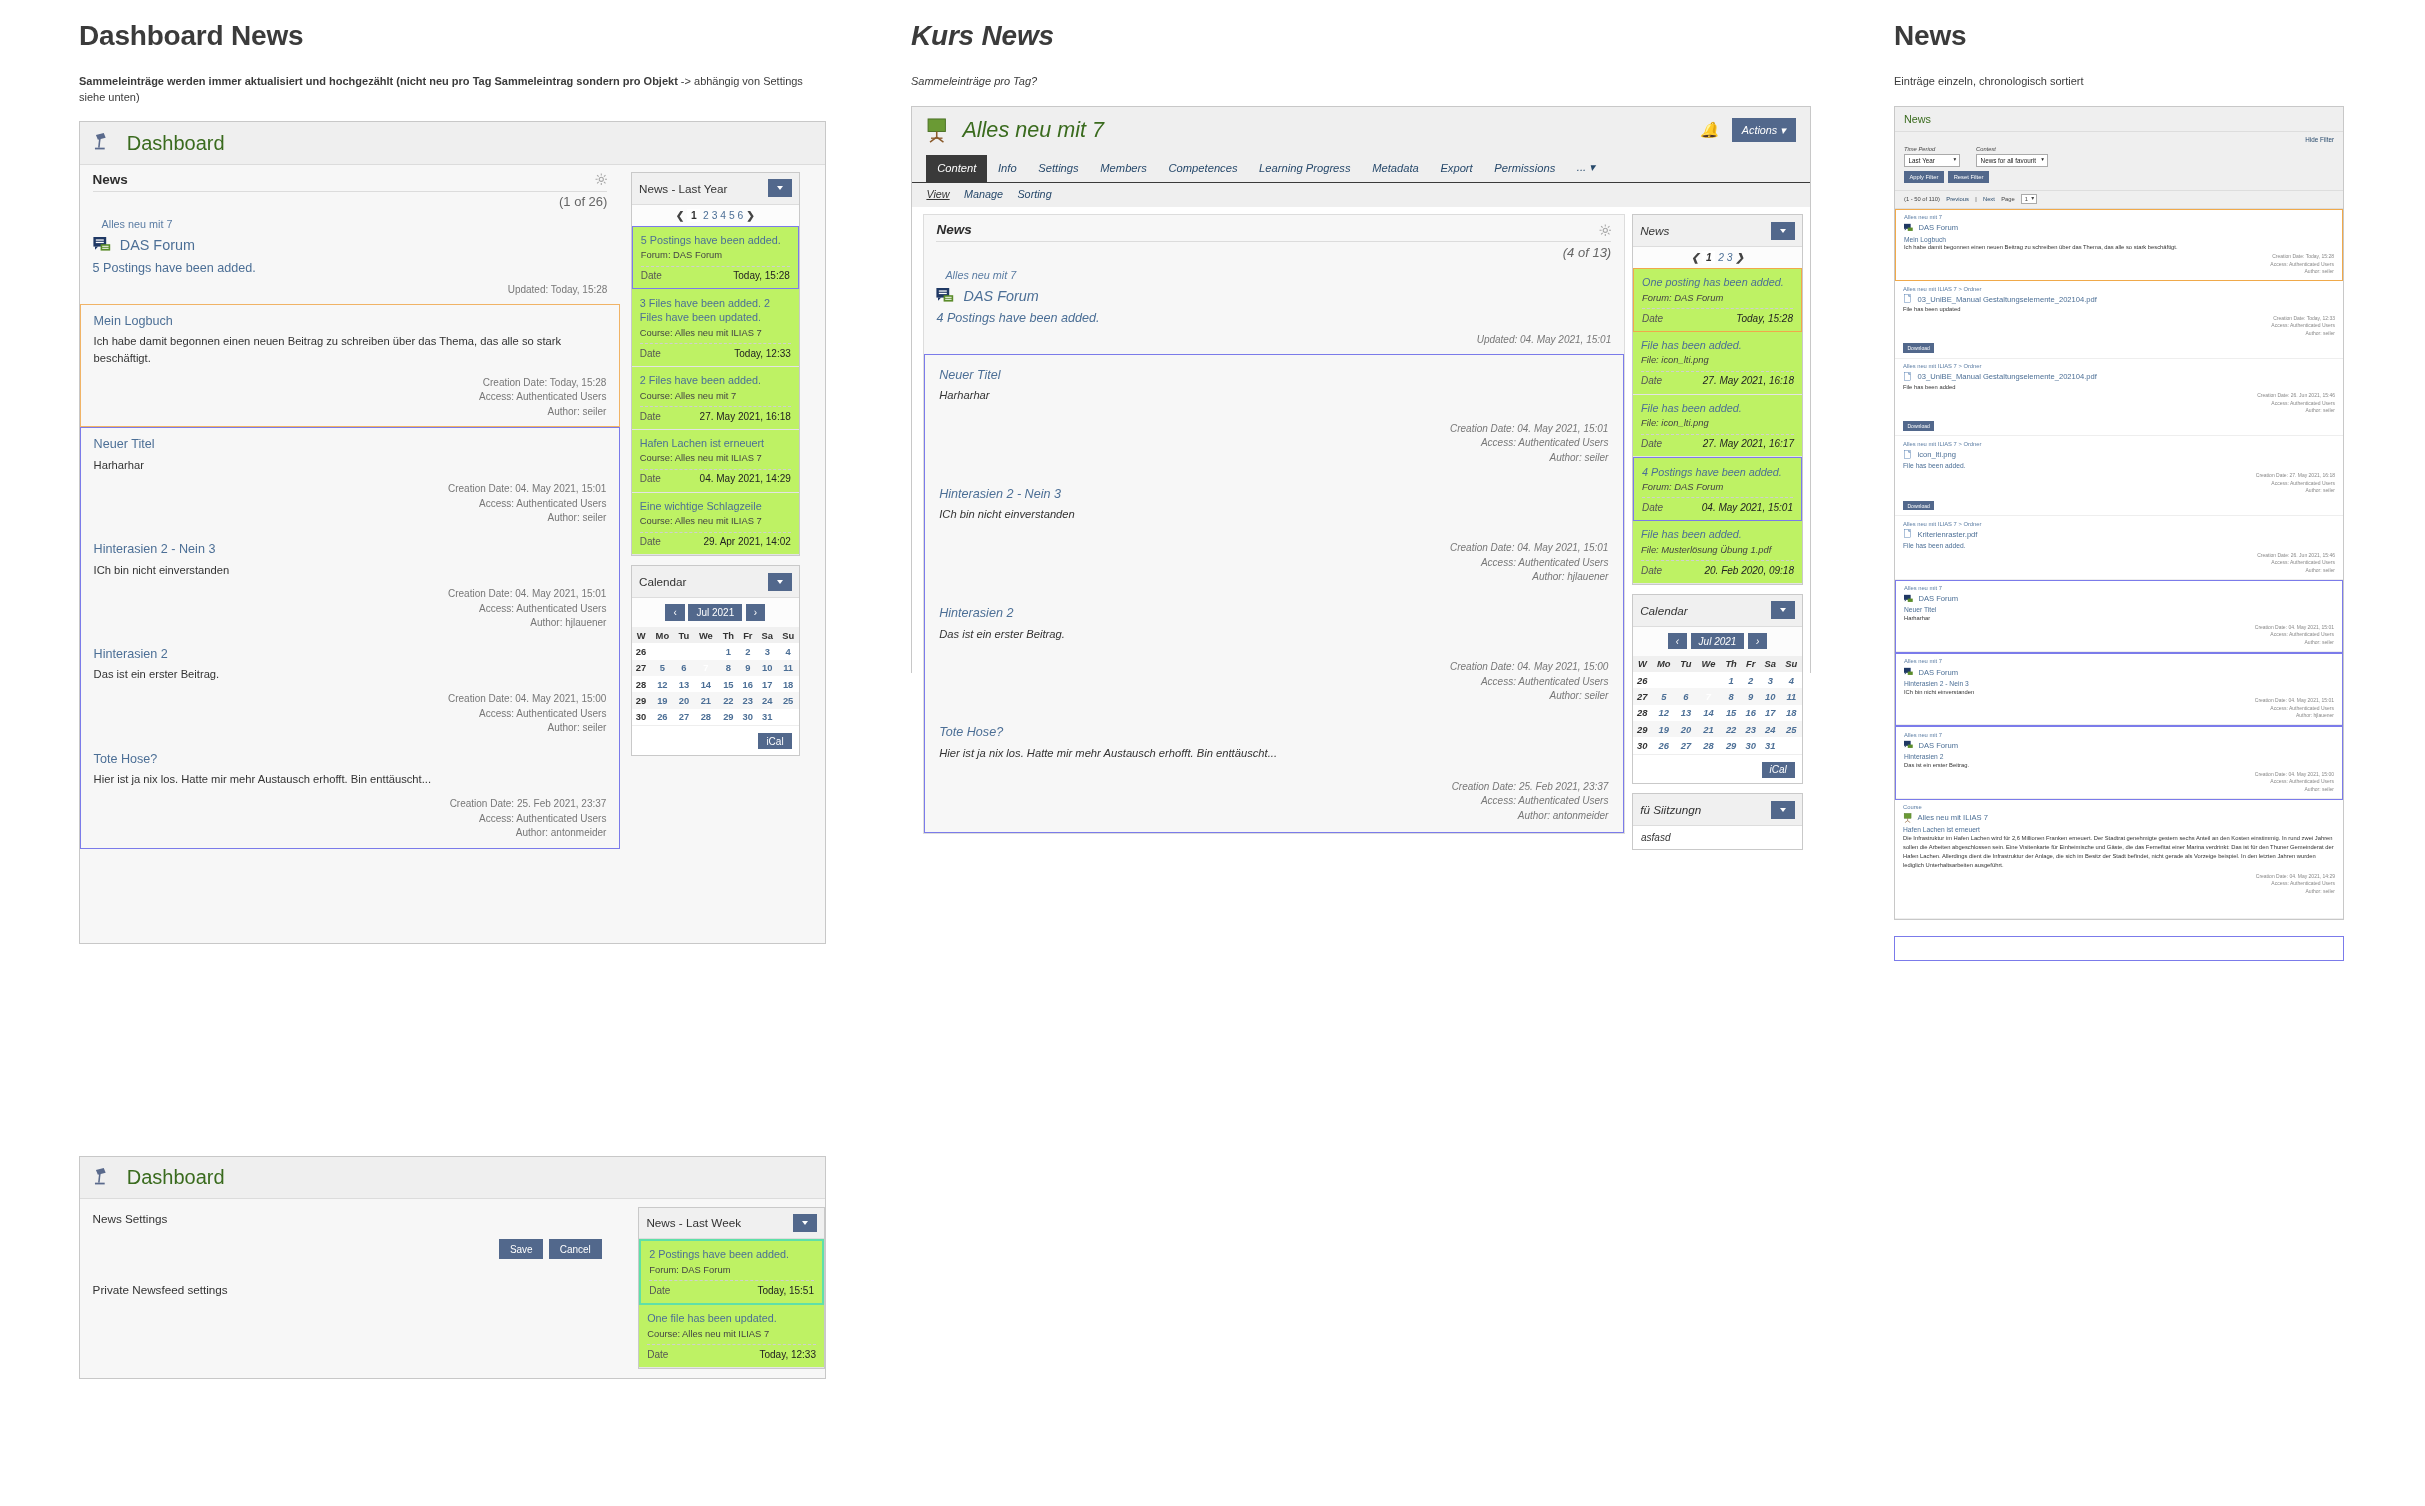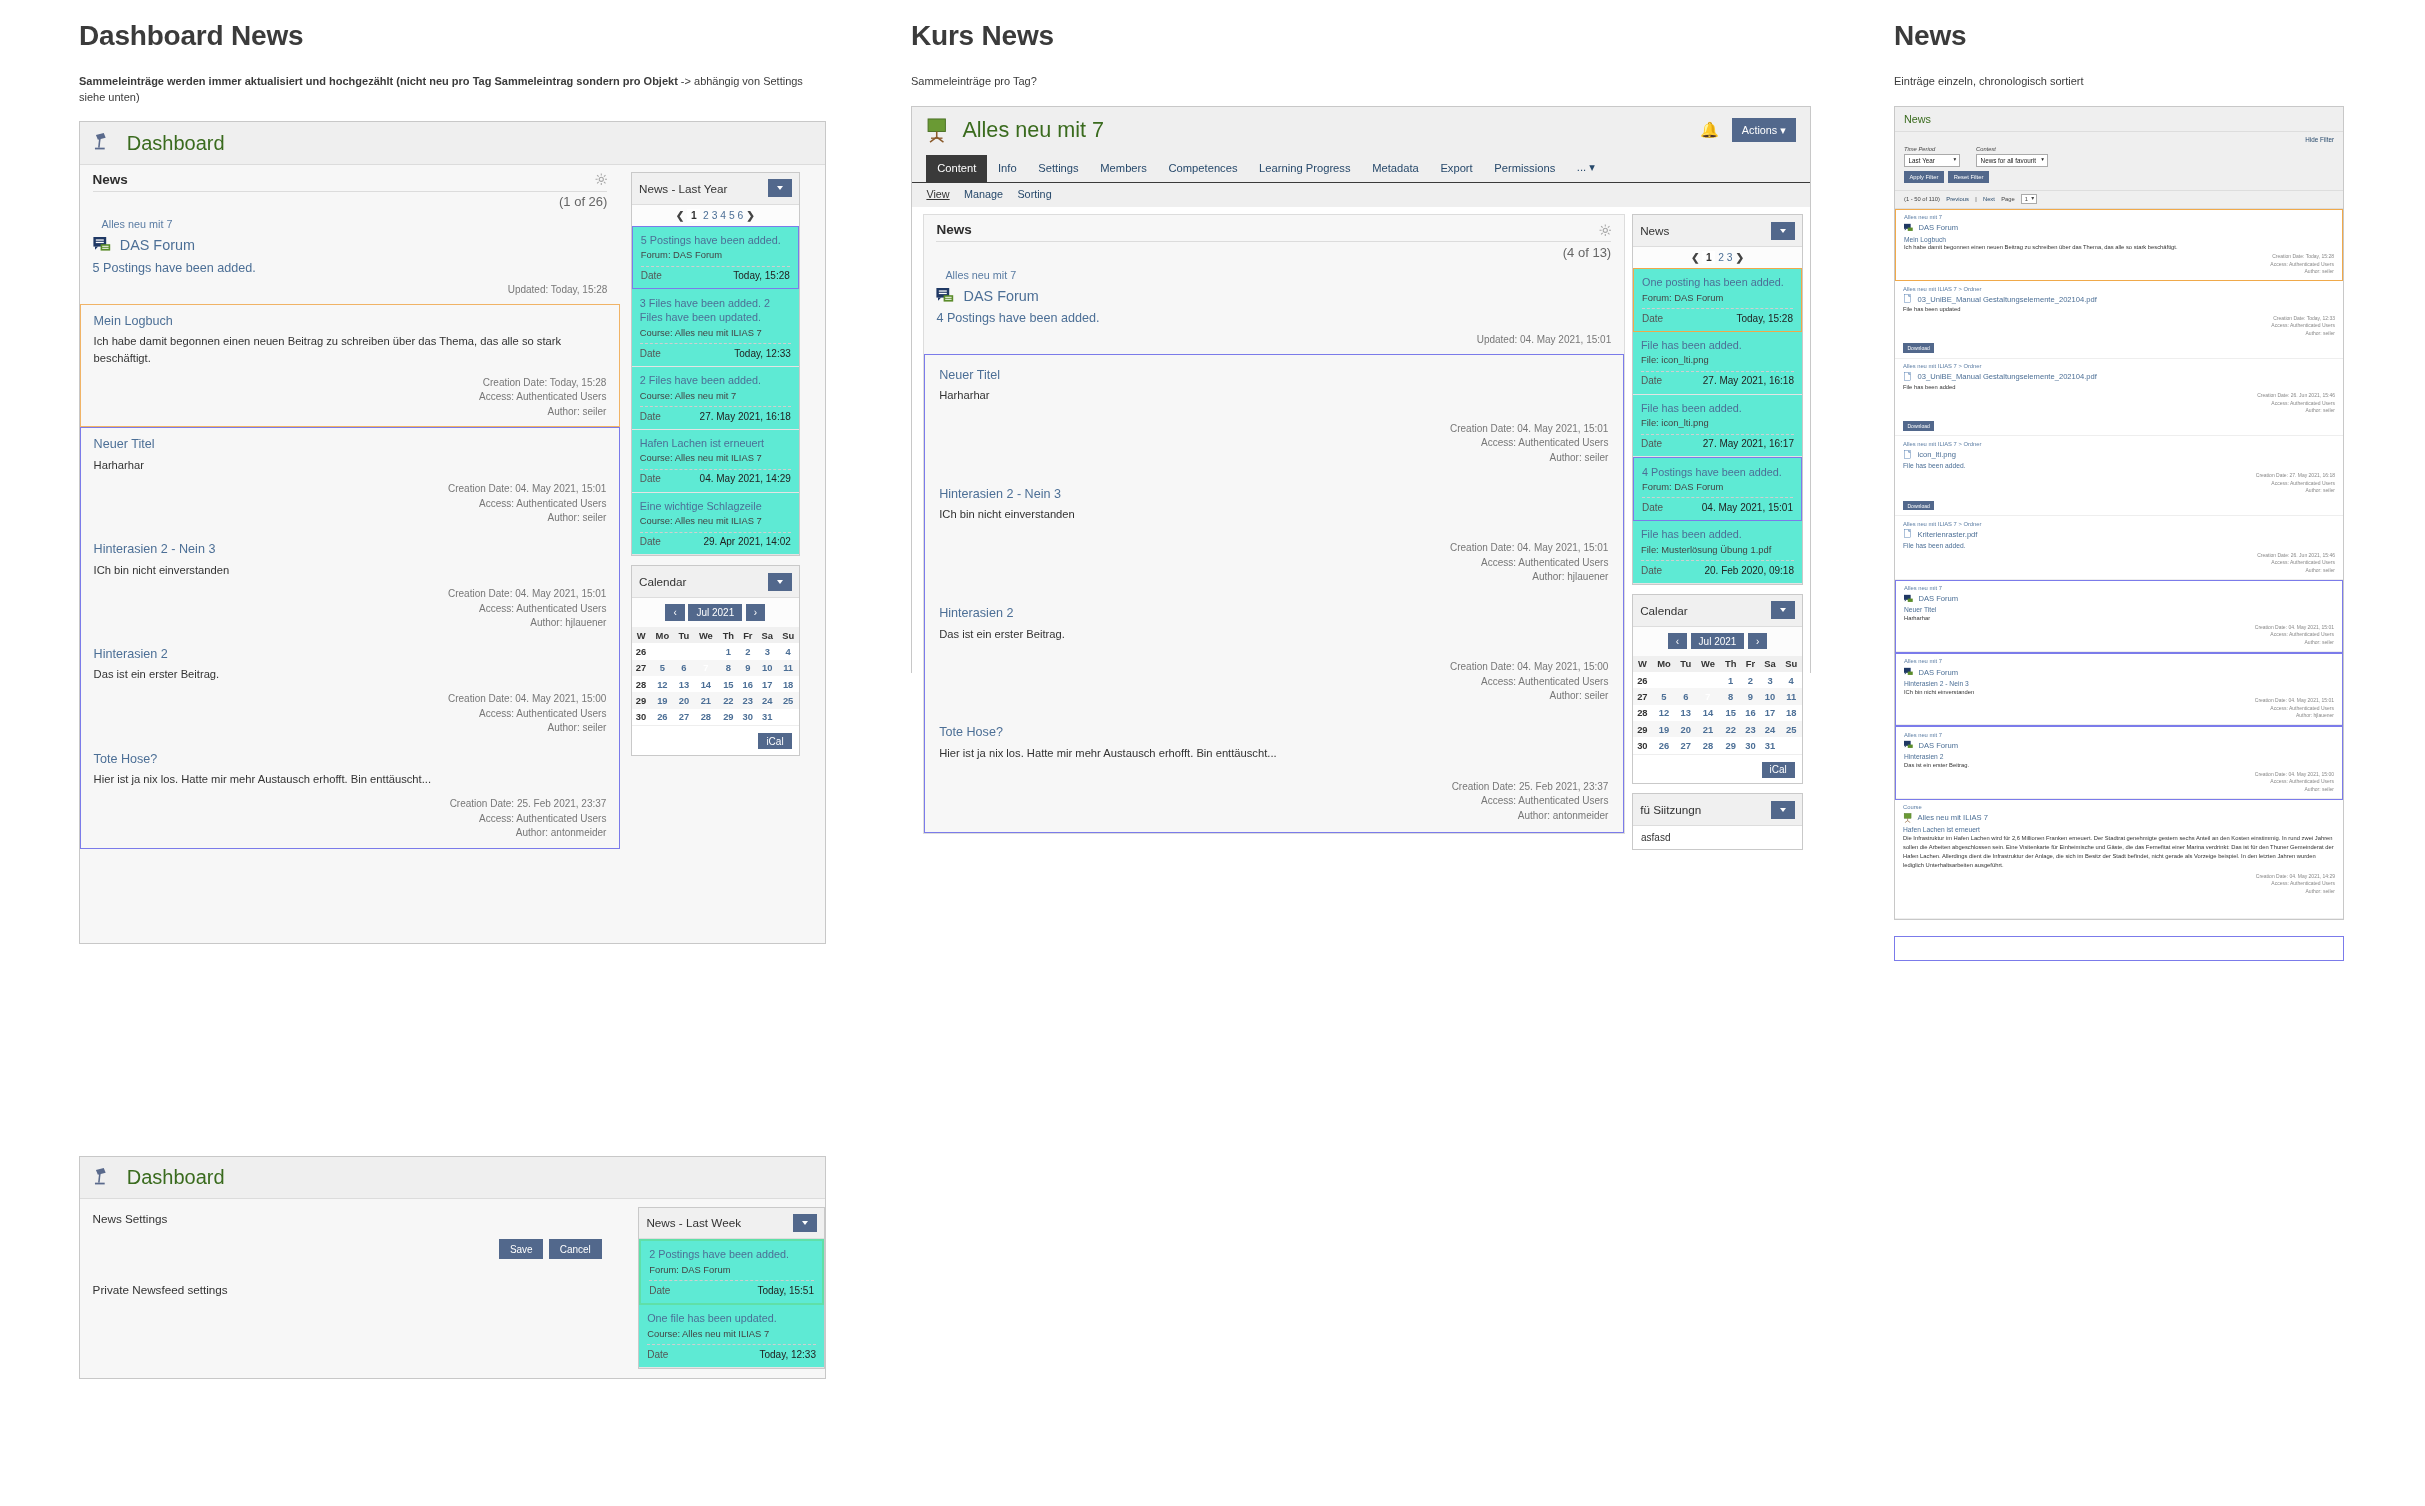--- a/index.html
+++ b/index.html
@@ -7,21 +7,21 @@
   body {
     width:2426px; height:1506px;
     background:#ffffff;
     font-family:"Liberation Sans", sans-serif;
     color:#222;
     position:relative;
     overflow:hidden;
   }
   .col { position:absolute; top:0; }
   #col1 { left:79px; width:747px; }
-  #col2 { left:911px; width:900px; }
+  #col2 { left:911px; width:900px;font-style:italic; }
   #col3 { left:1894px; width:450px; }
 
   h1.coltitle {
     font-size:28px; font-weight:bold; color:#3b3b3b;
     margin:20px 0 0 0; letter-spacing:-0.2px;
   }
   p.colsub {
     font-size:11px; color:#3b3b3b; margin:21.6px 0 0 0; line-height:1.45;
   }
   p.colsub b { font-weight:bold; }
@@ -66,21 +66,21 @@
   .entry { padding:9px 12.6px 7.2px 12.6px; }
   .entry .etitle { font-size:12.6px; color:#4c6f96; margin-bottom:5.4px; }
   .entry .etext { font-size:11.2px; color:#333; line-height:1.5; }
   .entry .emeta { text-align:right; font-size:10px; color:#777; line-height:1.45; margin-top:9px; }
 
   .box-orange { border:1.8px solid #f0b366; }
   .box-red-t { border-top:2.7px solid #b06a63; }
   .box-blue { border:1.8px solid #7b7bea; }
 
   
-  .sblock { border:0.9px solid #c9c9c9; background:#5eead4; margin-bottom:9px; }
+  .sblock { border:0.9px solid #c9c9c9; background:#bef264; margin-bottom:9px; }
   .sblock-head {
     background:#f0f0f0; display:flex; justify-content:space-between;
     align-items:center; padding:6.3px 7.2px; border-bottom:0.9px solid #ddd;
   }
   .sblock-title { font-size:11.7px; color:#333; }
   .caret-btn {
     width:23.4px; height:18px; background:#52688c; display:flex;
     align-items:center; justify-content:center;
   }
   .caret-btn::after {

